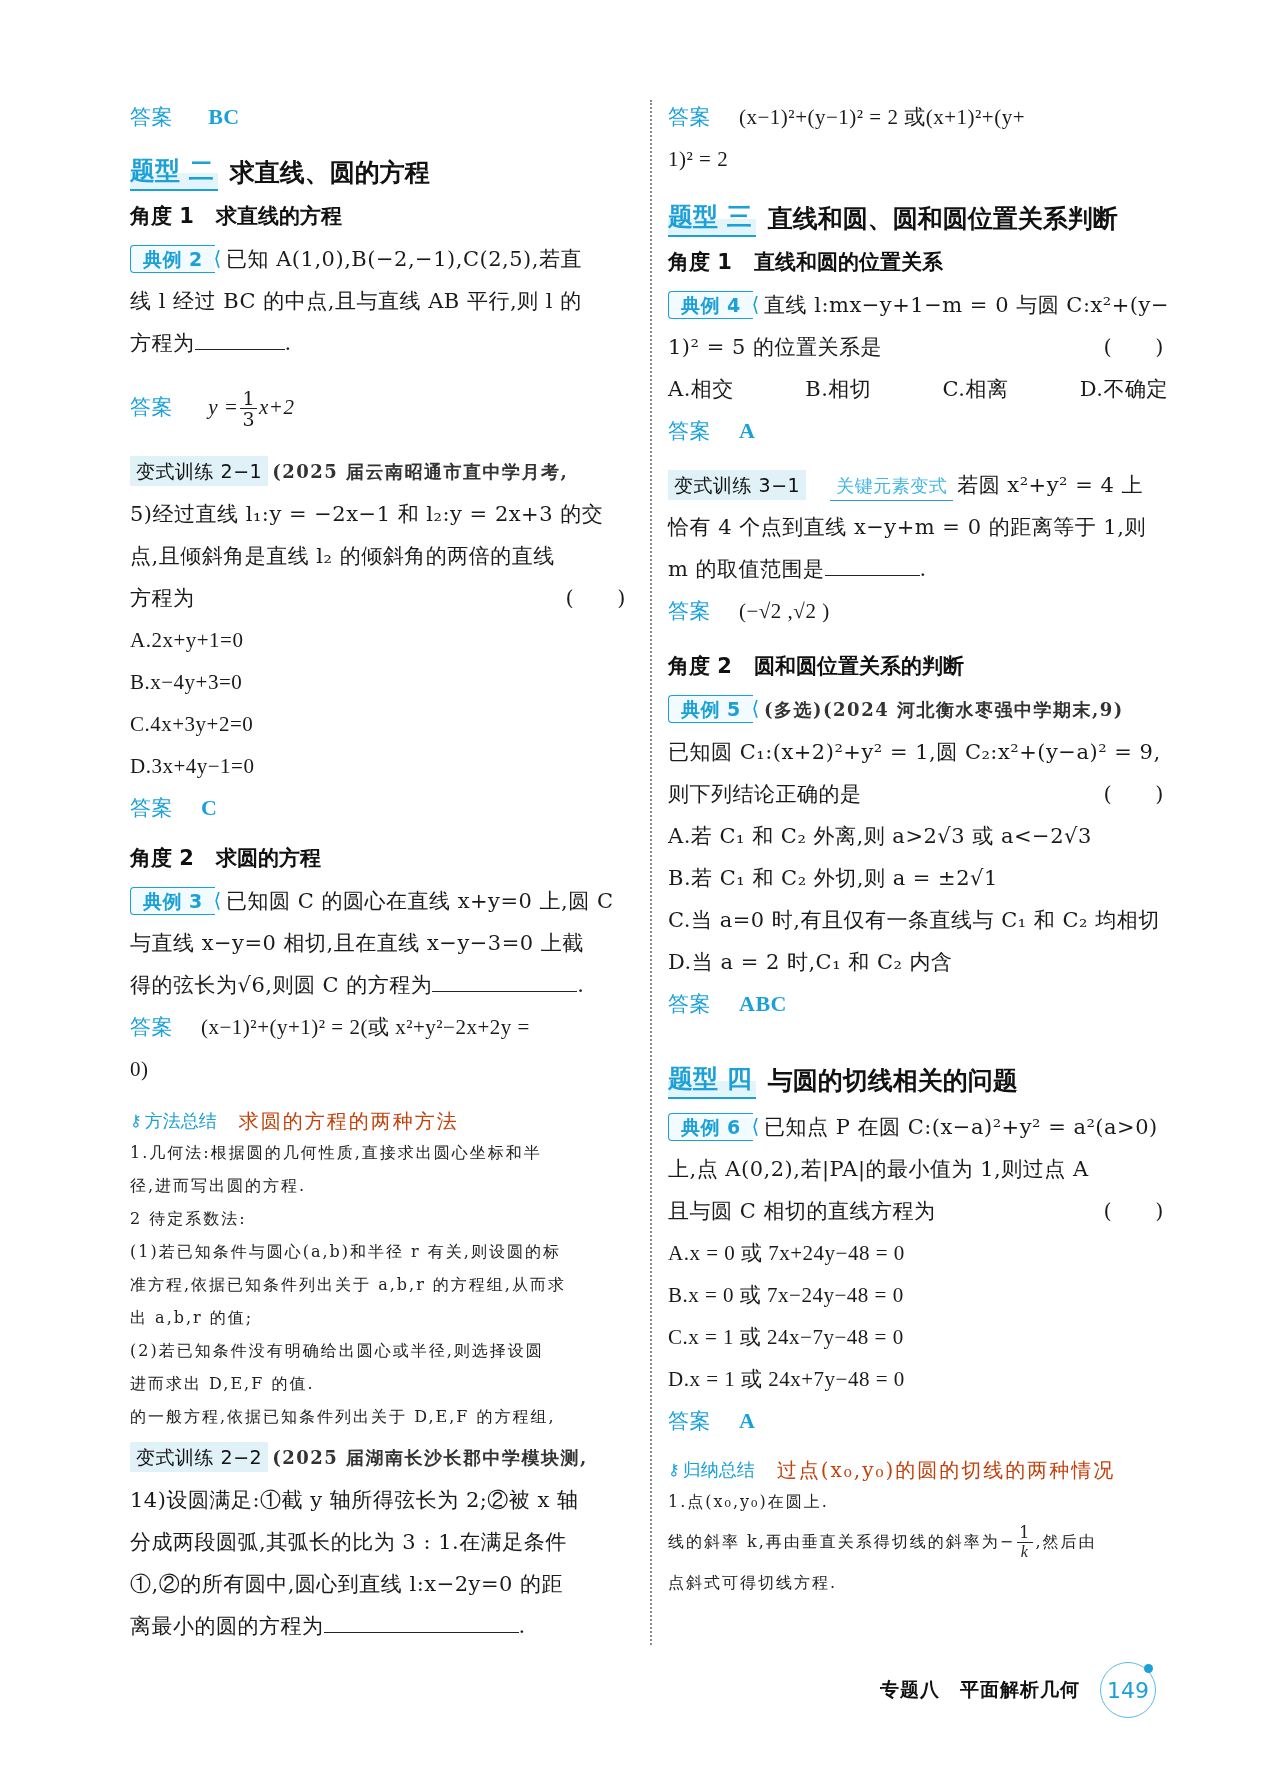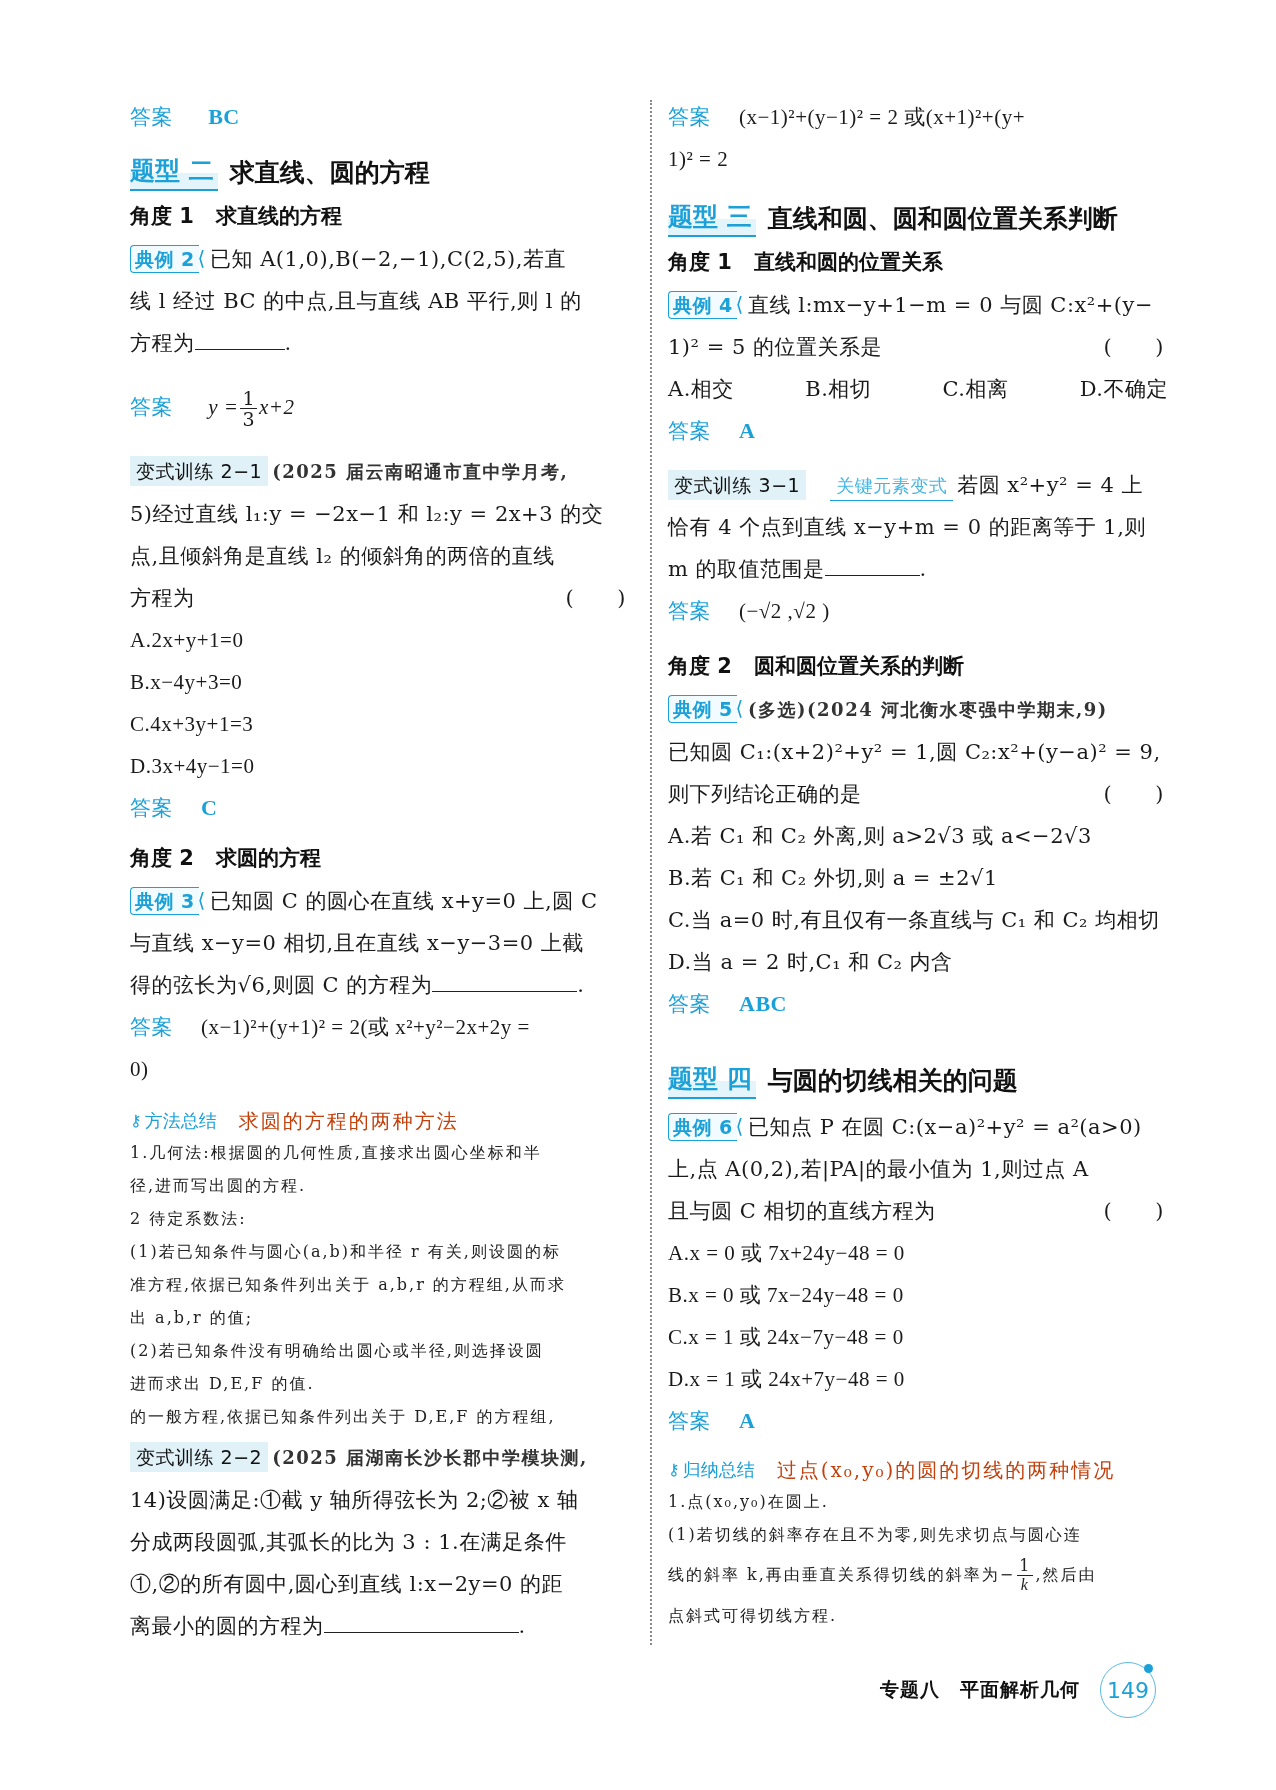--- a/index.html
+++ b/index.html
@@ -15,21 +15,21 @@
   .ans-label { color: #1ba0d8; font-family: "DejaVu Sans", "Liberation Sans", sans-serif; font-size: 21px; font-weight: 500; margin-right: 28px; }
   .ans-val-bold { color: #1ba0d8; font-weight: bold; font-family: "Liberation Serif", serif; font-size: 22px; }
   .ans-val { color: #1a1a1a; font-family: "Liberation Serif", serif; font-size: 21px; }
   .tixing { display: flex; align-items: center; height: 40px; text-align: right; }
   .tixing-tag { color: #1ba0d8; font-family: "DejaVu Sans", "Liberation Sans", sans-serif; font-weight: bold; font-size: 25px;
                 border-bottom: 2px solid #1ba0d8; background: linear-gradient(#ffffff 55%, #e3f4fb 55%); padding: 0 4px 0 0; line-height: 36px; }
   .tixing-title { font-family: "DejaVu Sans", "Liberation Sans", sans-serif; font-weight: bold; font-size: 25px; margin-left: 12px; color: #111; }
   .jiaodu { font-family: "DejaVu Sans", "Liberation Sans", sans-serif; font-weight: bold; font-size: 21px; line-height: 40px; color: #111; }
   .jiaodu .num { margin-right: 22px; }
   .dianli { display: inline-block; color: #1ba0d8; font-family: "DejaVu Sans", "Liberation Sans", sans-serif; font-weight: bold; font-size: 19px;
-            border: 1.5px solid #1ba0d8; border-right: none; border-radius: 4px 0 0 4px; padding: 0 4px; line-height: 26px; margin-right: 4px;
+            border: 1.5px solid #1ba0d8; border-right: none; border-radius: 4px 0 0 4px; padding: 0 12px; line-height: 26px; margin-right: 4px;
             background: #f2fbff; position: relative; }
   .dianli::after { content: "⟨"; position: absolute; right: -7px; top: -1px; color: #1ba0d8; font-weight: normal; font-size: 20px; }
   .bianshi { display: inline-block; font-family: "DejaVu Sans", "Liberation Sans", sans-serif; font-size: 19px; color: #111;
              background: #e0f1f8; padding: 0 6px; line-height: 30px; margin-right: 4px; }
   .keytag { display: inline-block; font-family: "DejaVu Sans", "Liberation Sans", sans-serif; font-size: 18px; color: #45b6e4;
             border-bottom: 1.5px solid #1ba0d8; padding: 0 6px; line-height: 28px; margin-right: 4px; margin-left: 20px; }
   .src { font-size: 18px; color: #333; letter-spacing: 1.5px; font-weight: bold; }
   .it { font-style: italic; font-family: "Liberation Serif", serif; }
   .math { font-family: "Liberation Serif", serif; }
   .blank { display: inline-block; border-bottom: 1.5px solid #222; height: 24px; vertical-align: baseline; }
@@ -82,21 +82,21 @@
       </span><span class="ans-val it">x+2</span>
   </div>
 
   <div class="blk" style="top:450px">
     <div class="line"><span class="bianshi">变式训练 2−1</span><span class="src">(2025 届云南昭通市直中学月考,</span></div>
     <div class="line">5)经过直线 l₁:y = −2x−1 和 l₂:y = 2x+3 的交</div>
     <div class="line">点,且倾斜角是直线 l₂ 的倾斜角的两倍的直线</div>
     <div class="line" style="position:relative"><span>方程为</span><span class="paren">(　　)</span></div>
     <div class="line math">A.2x+y+1=0</div>
     <div class="line math">B.x−4y+3=0</div>
-    <div class="line math">C.4x+3y+1=3</div>
+    <div class="line math">C.4x+3y+2=0</div>
     <div class="line math">D.3x+4y−1=0</div>
     <div class="line"><span class="ans-label">答案</span><span class="ans-val-bold">C</span></div>
   </div>
 
   <div class="blk jiaodu" style="top:838px">
     <span class="num">角度 2</span><span>求圆的方程</span>
   </div>
 
   <div class="blk" style="top:880px">
     <div class="line"><span class="dianli">典例 3</span> <span>已知圆 C 的圆心在直线 x+y=0 上,圆 C</span></div>
@@ -198,21 +198,20 @@
     <div class="line"><span class="ans-label">答案</span><span class="ans-val-bold">A</span></div>
   </div>
 
   <div class="blk" style="top:1455px">
     <div class="summary-head">
       <span class="key-icon">⚷</span>
       <span class="summary-label">归纳总结</span>
       <span class="summary-title">过点(x₀,y₀)的圆的切线的两种情况</span>
     </div>
     <div class="small">1.点(x₀,y₀)在圆上.</div>
-    <div class="small">(1)若切线的斜率存在且不为零,则先求切点与圆心连</div>
     <div class="small" style="line-height:48px"><span>线的斜率 k,再由垂直关系得切线的斜率为−</span><span class="frac" style="font-size:16px;line-height:18px">
           <span class="n">1</span>
           <span class="it">k</span>
         </span><span>,然后由</span></div>
     <div class="small">点斜式可得切线方程.</div>
   </div>
 </div>
 
 <div class="footer">
   <span class="footer-text">专题八　平面解析几何</span>

